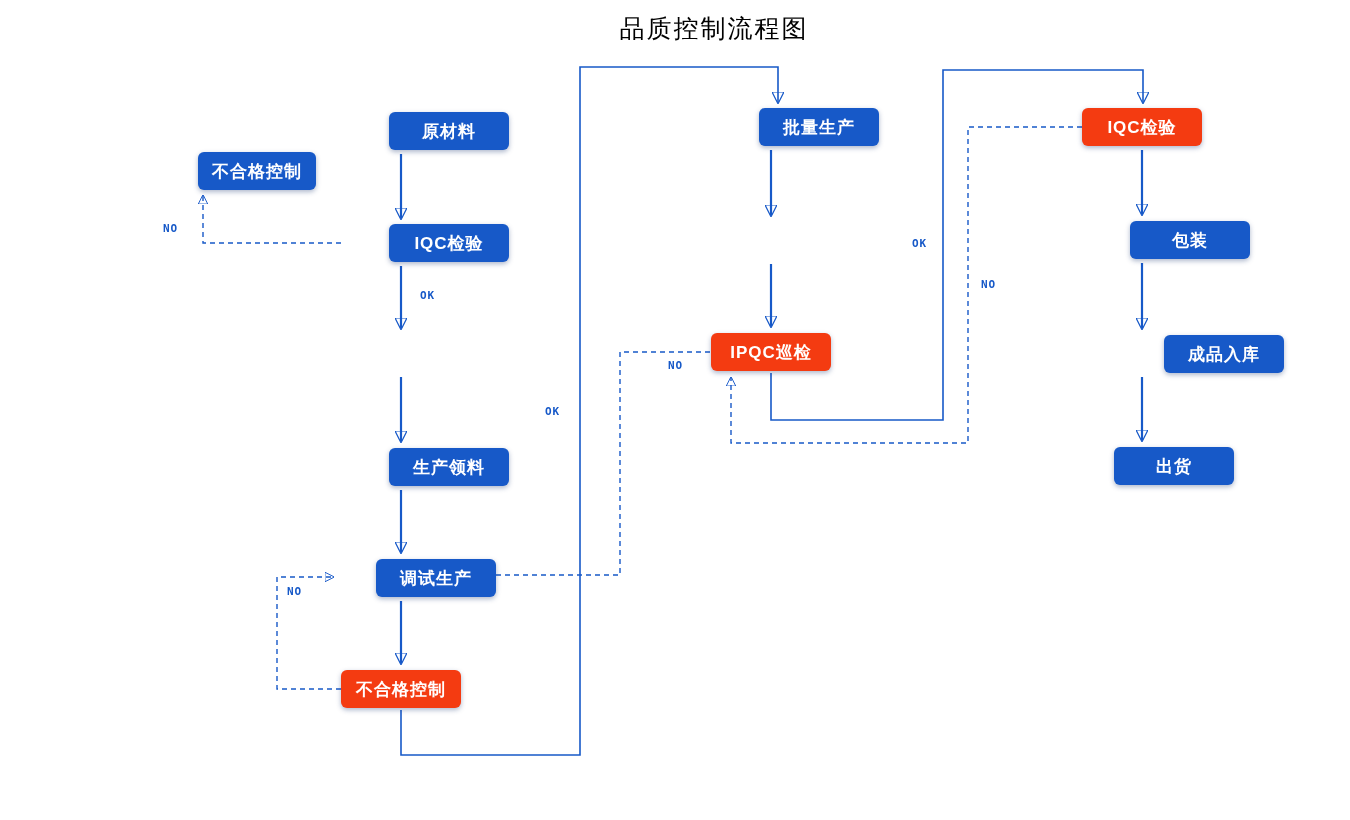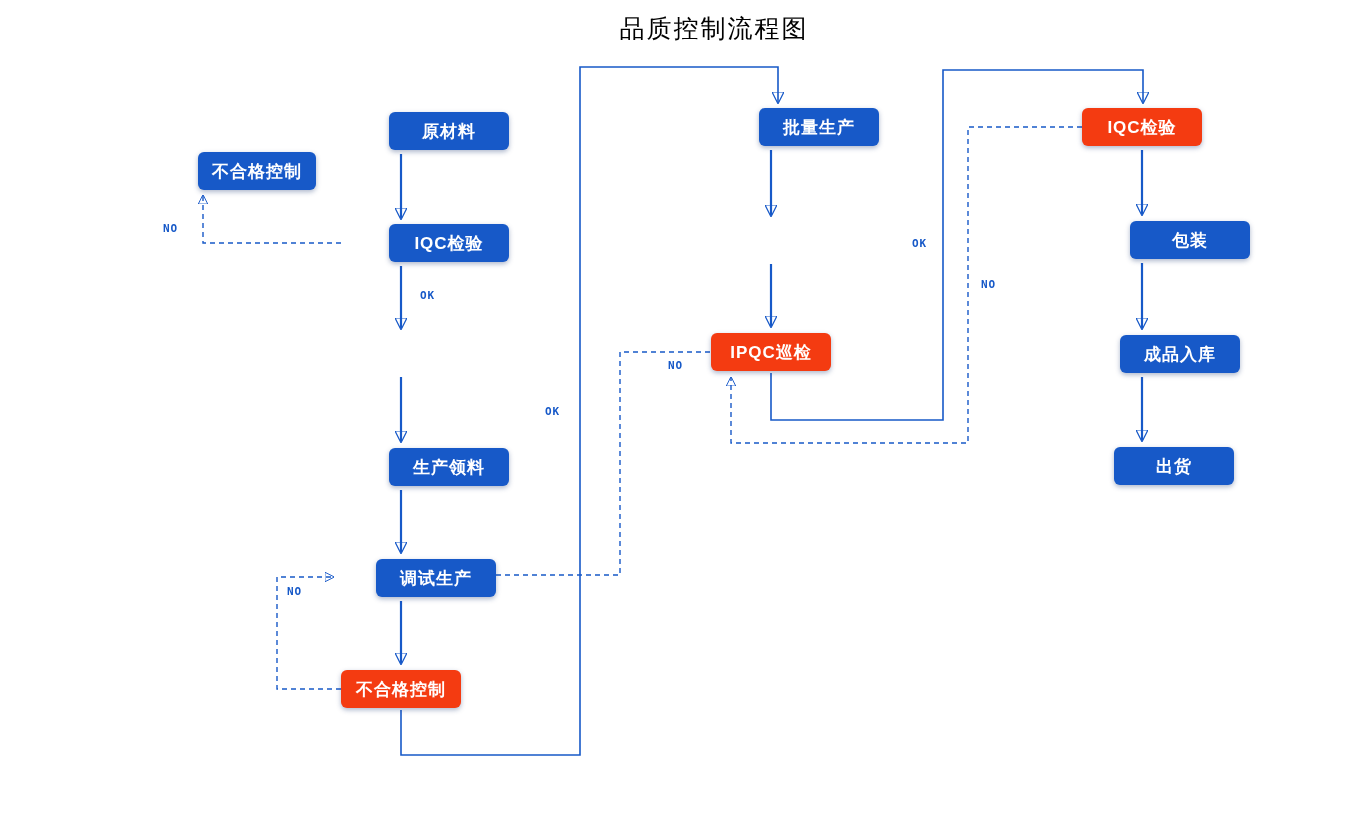--- a/index.html
+++ b/index.html
@@ -92,21 +92,21 @@
   <div class="node blue" style="left:341px;top:224px">IQC检验</div>
   <div class="node blue" style="left:341px;top:448px">生产领料</div>
   <div class="node blue" style="left:328px;top:559px">调试生产</div>
   <div class="node red" style="left:341px;top:670px">不合格控制</div>
 
   <div class="node blue" style="left:711px;top:108px">批量生产</div>
   <div class="node red" style="left:711px;top:333px">IPQC巡检</div>
 
   <div class="node red" style="left:1082px;top:108px">IQC检验</div>
   <div class="node blue" style="left:1082px;top:221px">包装</div>
-  <div class="node blue" style="left:1072px;top:335px">成品入库</div>
+  <div class="node blue" style="left:1116px;top:335px">成品入库</div>
   <div class="node blue" style="left:1066px;top:447px">出货</div>
 
   <span class="edge-label" style="left:163px;top:222px">NO</span>
   <span class="edge-label" style="left:420px;top:289px">OK</span>
   <span class="edge-label" style="left:545px;top:405px">OK</span>
   <span class="edge-label" style="left:668px;top:359px">NO</span>
   <span class="edge-label" style="left:287px;top:585px">NO</span>
   <span class="edge-label" style="left:912px;top:237px">OK</span>
   <span class="edge-label" style="left:981px;top:278px">NO</span>
 

